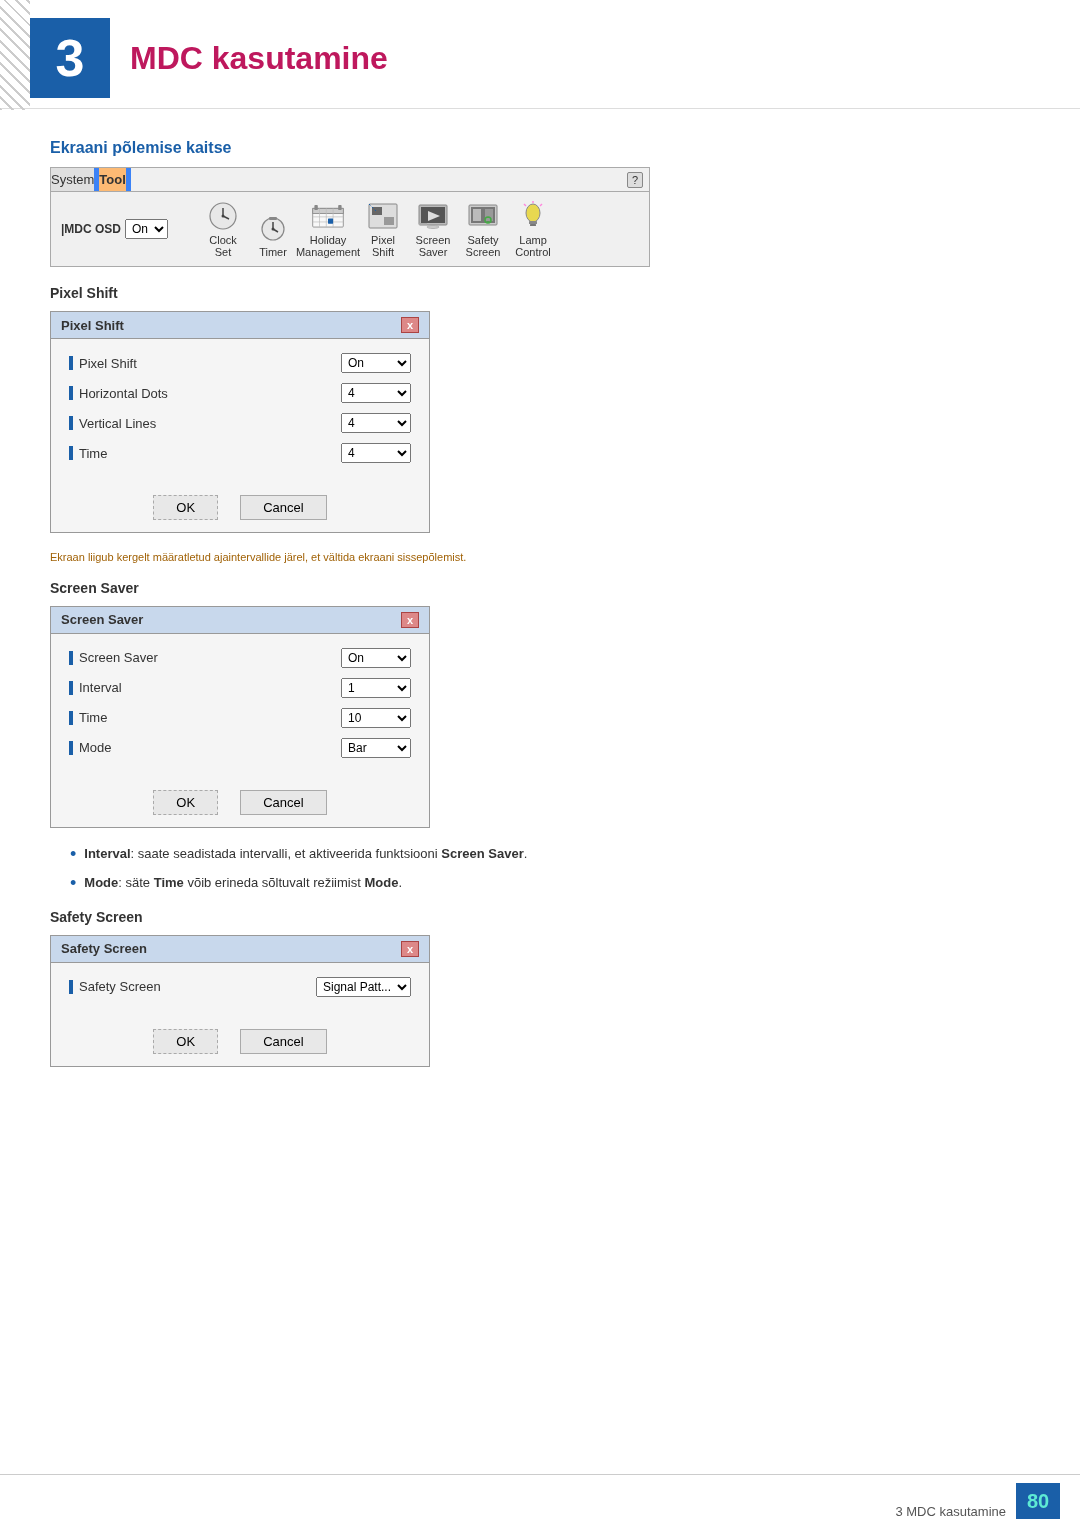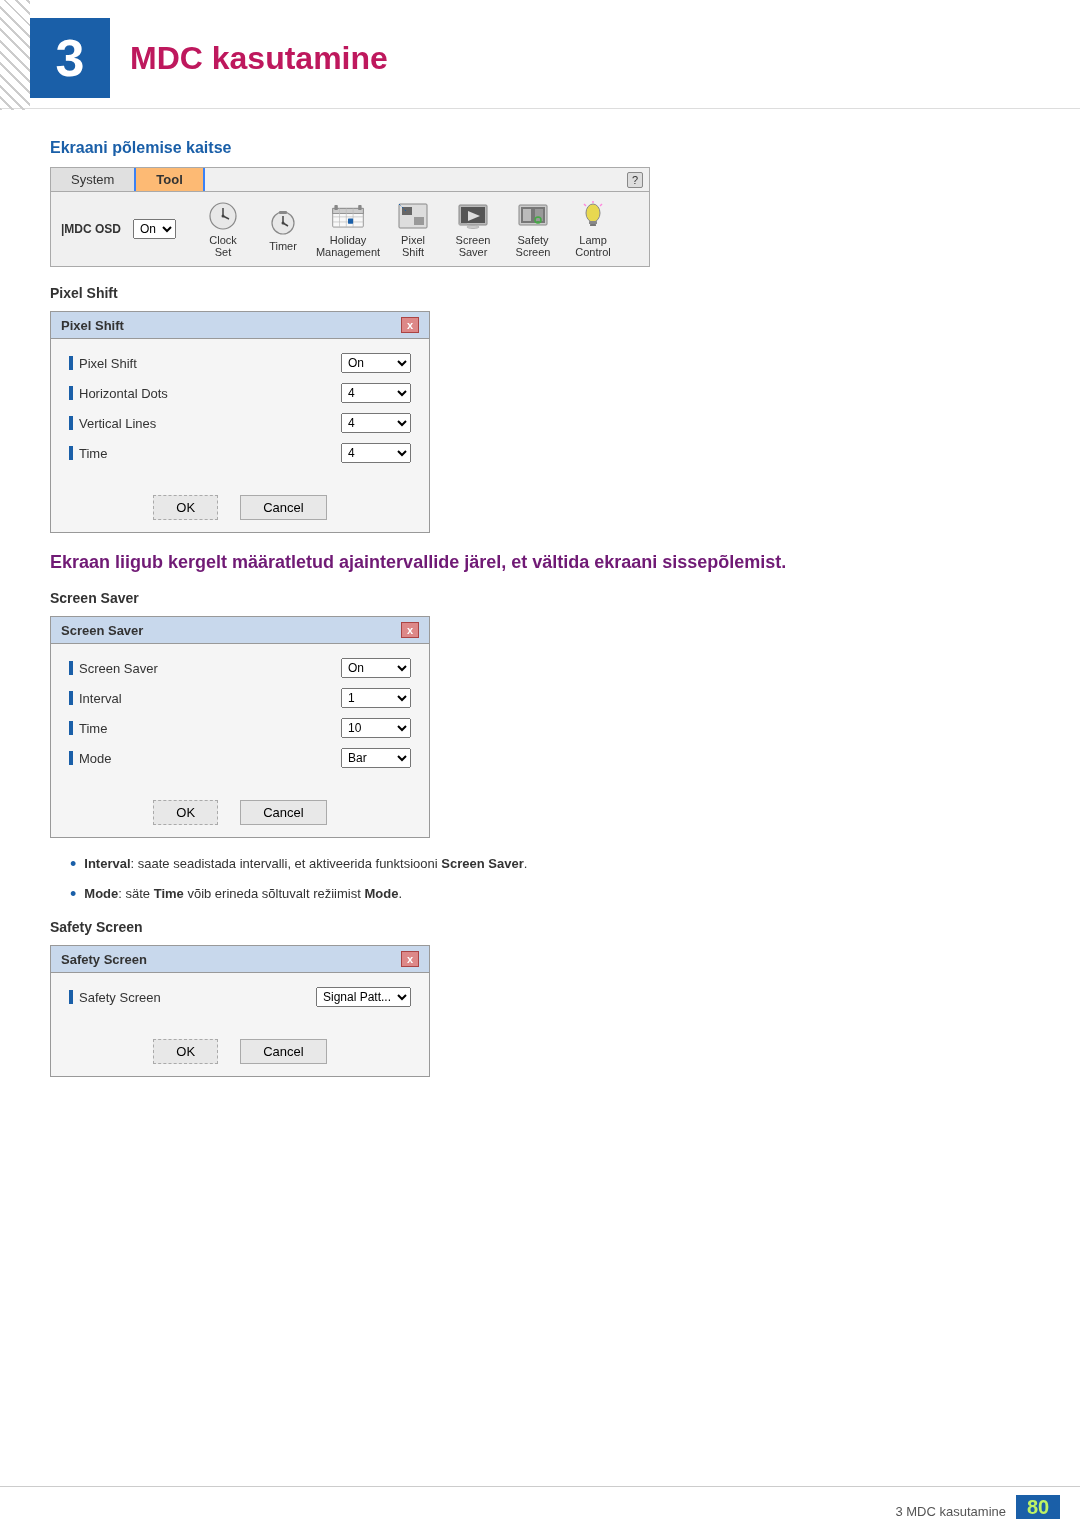--- a/index.html
+++ b/index.html
@@ -79,23 +79,23 @@
       background: #f0f0f0;
       width: 600px;
       margin-bottom: 18px;
       position: relative;
     }
     .toolbar-tabs {
       display: flex;
       border-bottom: 1px solid #aaa;
     }
     .toolbar-tab {
-      padding: 4px 20px;
+      padding: 4px 0;
       font-size: 13px;
-      border-right: 2px solid #3b82f6;
+      border-right: 5px solid #3b82f6;
       background: #e0e0e0;
       cursor: pointer;
     }
     .toolbar-tab.active {
       background: #fdba74;
       font-weight: bold;
     }
     .toolbar-help {
       position: absolute;
       right: 6px;
@@ -113,33 +113,32 @@
     }
     .toolbar-body {
       display: flex;
       align-items: center;
       padding: 8px 10px;
       gap: 6px;
     }
     .mdc-osd {
       display: flex;
       align-items: center;
-      gap: 12px;
+      gap: 4px;
       font-size: 12px;
       font-weight: bold;
-      margin-right: 16px;
+      margin-right: 24px;
     }
     .mdc-osd select {
       font-size: 12px;
       padding: 1px 2px;
     }
     .toolbar-icons {
       display: flex;
-      align-items: center;
-      gap: 10px;
+      align-items: flex-end;
     }
     .toolbar-icon-item {
       display: flex;
       flex-direction: column;
       align-items: center;
       font-size: 11px;
       color: #333;
       cursor: pointer;
       width: 50px;
     }
@@ -221,25 +220,24 @@
       background: #e8e8e8;
       border: 1px solid #aaa;
       cursor: pointer;
     }
     .dialog-btn.ok {
       border-style: dashed;
     }
 
     
     .body-text {
-      font-size: 18px;
-      color: #701a75;
+      font-size: 11px;
+      color: #a16207;
       margin-bottom: 14px;
       line-height: 1.5;
-      font-weight: bold;
     }
 
     .subsection-title {
       font-size: 14px;
       font-weight: bold;
       color: #333;
       margin-bottom: 10px;
     }
 
     
@@ -274,25 +272,25 @@
       padding: 8px 20px;
       background: #fff;
     }
     .footer-text {
       font-size: 13px;
       color: #555;
       margin-right: 10px;
     }
     .footer-page {
       background: #1a5fa8;
-      color: #bef264;
+      color: #5eead4;
       font-size: 20px;
       font-weight: bold;
       width: 44px;
-      height: 24px;
+      height: 36px;
       display: flex;
       align-items: center;
       justify-content: center;
     }
 
     
     .safety-msg {
       font-size: 12px;
       color: #555;
       padding: 4px 0 8px 0;

